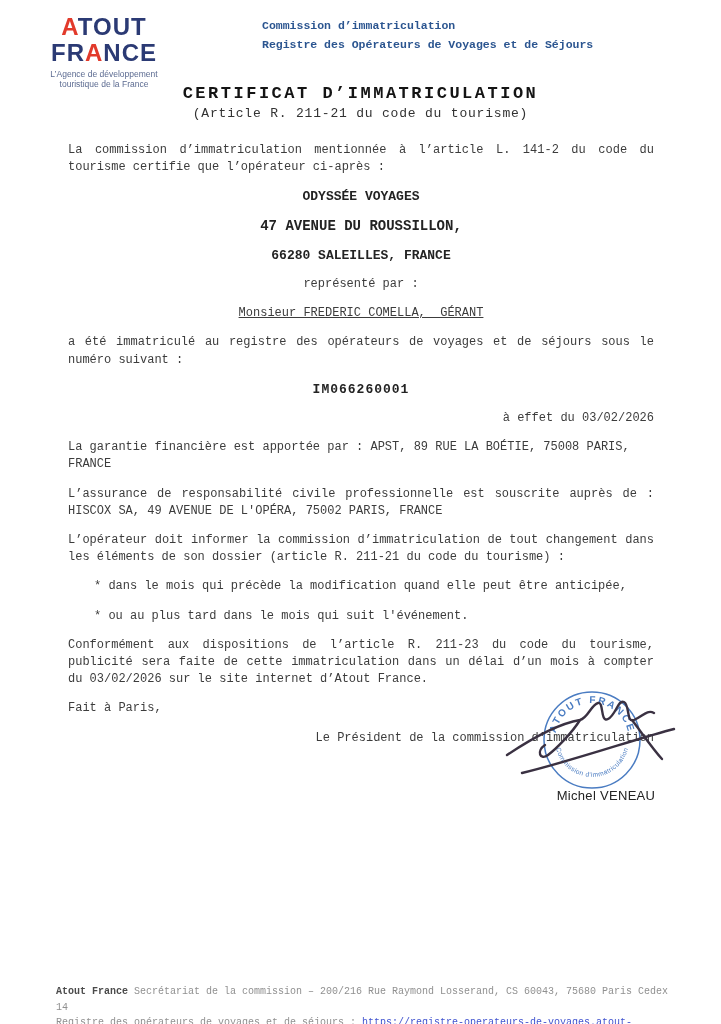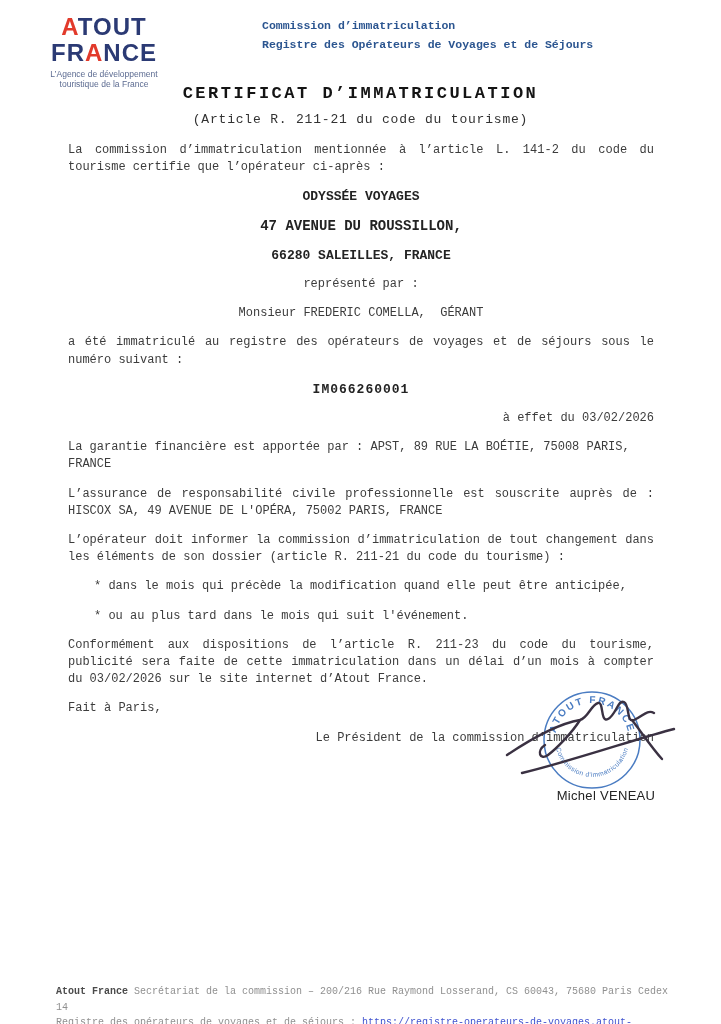--- a/index.html
+++ b/index.html
@@ -16,30 +16,30 @@
   .logo-line .red { color:#e23a2b; }
   .logo-tagline { margin-top:3px; font-size:8.5px; line-height:10px; color:#5c6b91; }
 
   
   .header-right { position:absolute; left:262px; top:16px; color:#2b5590;
                   font-weight:bold; font-size:11.5px; line-height:19px; }
 
   
   .title-block { position:absolute; left:0; top:84px; width:721px; text-align:center; }
   .doc-title { margin:0; font-size:17px; font-weight:bold; letter-spacing:2.5px; color:#141414; }
-  .doc-subtitle { margin-top:9px; font-size:13px; letter-spacing:0.8px; color:#323232; }
+  .doc-subtitle { margin-top:3px; font-size:13px; letter-spacing:0.8px; color:#323232; }
 
   
   .body-flow { position:absolute; left:56px; top:130px; width:610px;
                font-size:12px; line-height:17.2px; color:#3c3c3c; }
   .body-flow p { margin:12px; }
   .just { text-align:justify; }
   .ctr { text-align:center; }
   .bold { font-weight:bold; color:#232323; }
-  .pre { white-space:pre; }
+  .pre { white-space:pre;text-decoration:underline; }
   .op-name { margin-top:3px; font-size:13px; }
   .addr1 { margin-top:9px; font-size:14px; }
   .addr2 { margin-top:7px; font-size:13px; }
   .rep-label { margin-top:7px; }
   .rep-name { margin-top:0; }
   .registered { margin-top:1px; }
   .reg-num { margin-top:6px; font-size:13px; letter-spacing:1px;font-family:Liberation Mono, monospace; }
   .effect { margin-top:6px;text-align:right; }
   .garantie { margin-top:9px; }
   .assurance { margin-top:8px; }

